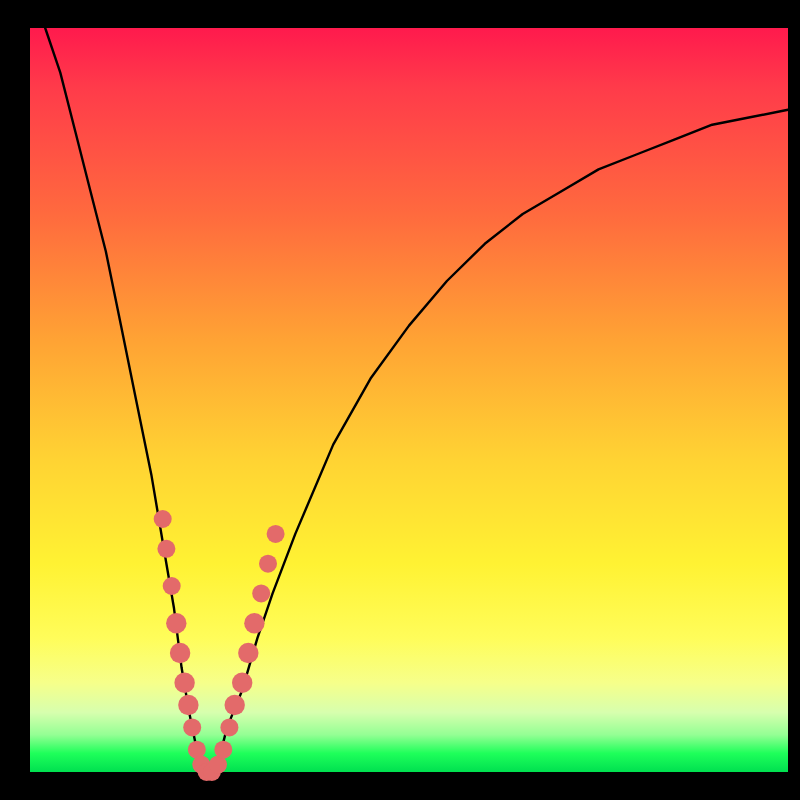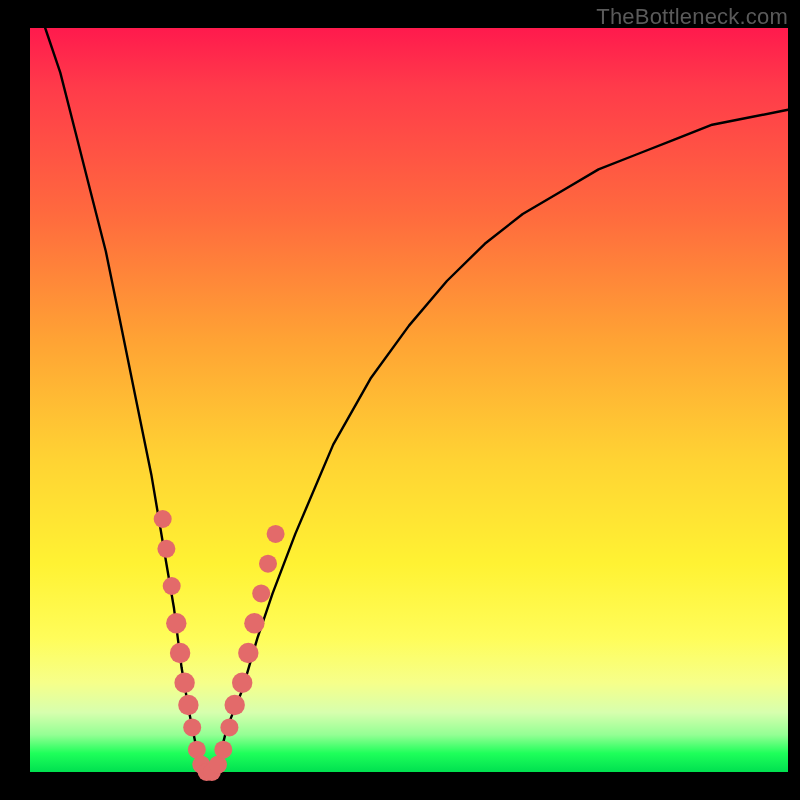--- a/index.html
+++ b/index.html
@@ -69,21 +69,20 @@
   }
   svg.curve circle.dot {
     fill: #e36a6a;
     stroke: none;
   }
 </style>
 </head>
 <body>
 
 <div class="frame">
-  <div class="watermark">TheBottleneck.com</div>
 
   <div class="plot">
     <svg class="curve" viewBox="0 0 758 744">
       <path class="line" d="M15.2 0.0 L30.3 44.6 L45.5 104.2 L60.6 163.7 L75.8 223.2 L91.0 297.6 L106.1 372.0 L121.3 446.4 L136.4 535.7 L144.0 580.3 L151.6 639.8 L159.2 684.5 L166.8 721.7 L174.3 744.0 L181.9 744.0 L189.5 729.1 L197.1 699.4 L212.2 662.2 L227.4 610.1 L242.6 565.4 L265.3 505.9 L303.2 416.6 L341.1 349.7 L379.0 297.6 L416.9 253.0 L454.8 215.8 L492.7 186.0 L530.6 163.7 L568.5 141.4 L606.4 126.5 L644.3 111.6 L682.2 96.7 L720.1 89.3 L758.0 81.8"></path>
       <g>
           <circle class="dot" cx="132.7" cy="491.0" r="9" fill="#e36a6a"></circle>
           <circle class="dot" cx="136.4" cy="520.8" r="9" fill="#e36a6a"></circle>
           <circle class="dot" cx="141.7" cy="558.0" r="9" fill="#e36a6a"></circle>
           <circle class="dot" cx="146.3" cy="595.2" r="10.2" fill="#e36a6a"></circle>
           <circle class="dot" cx="150.1" cy="625.0" r="10.2" fill="#e36a6a"></circle>

